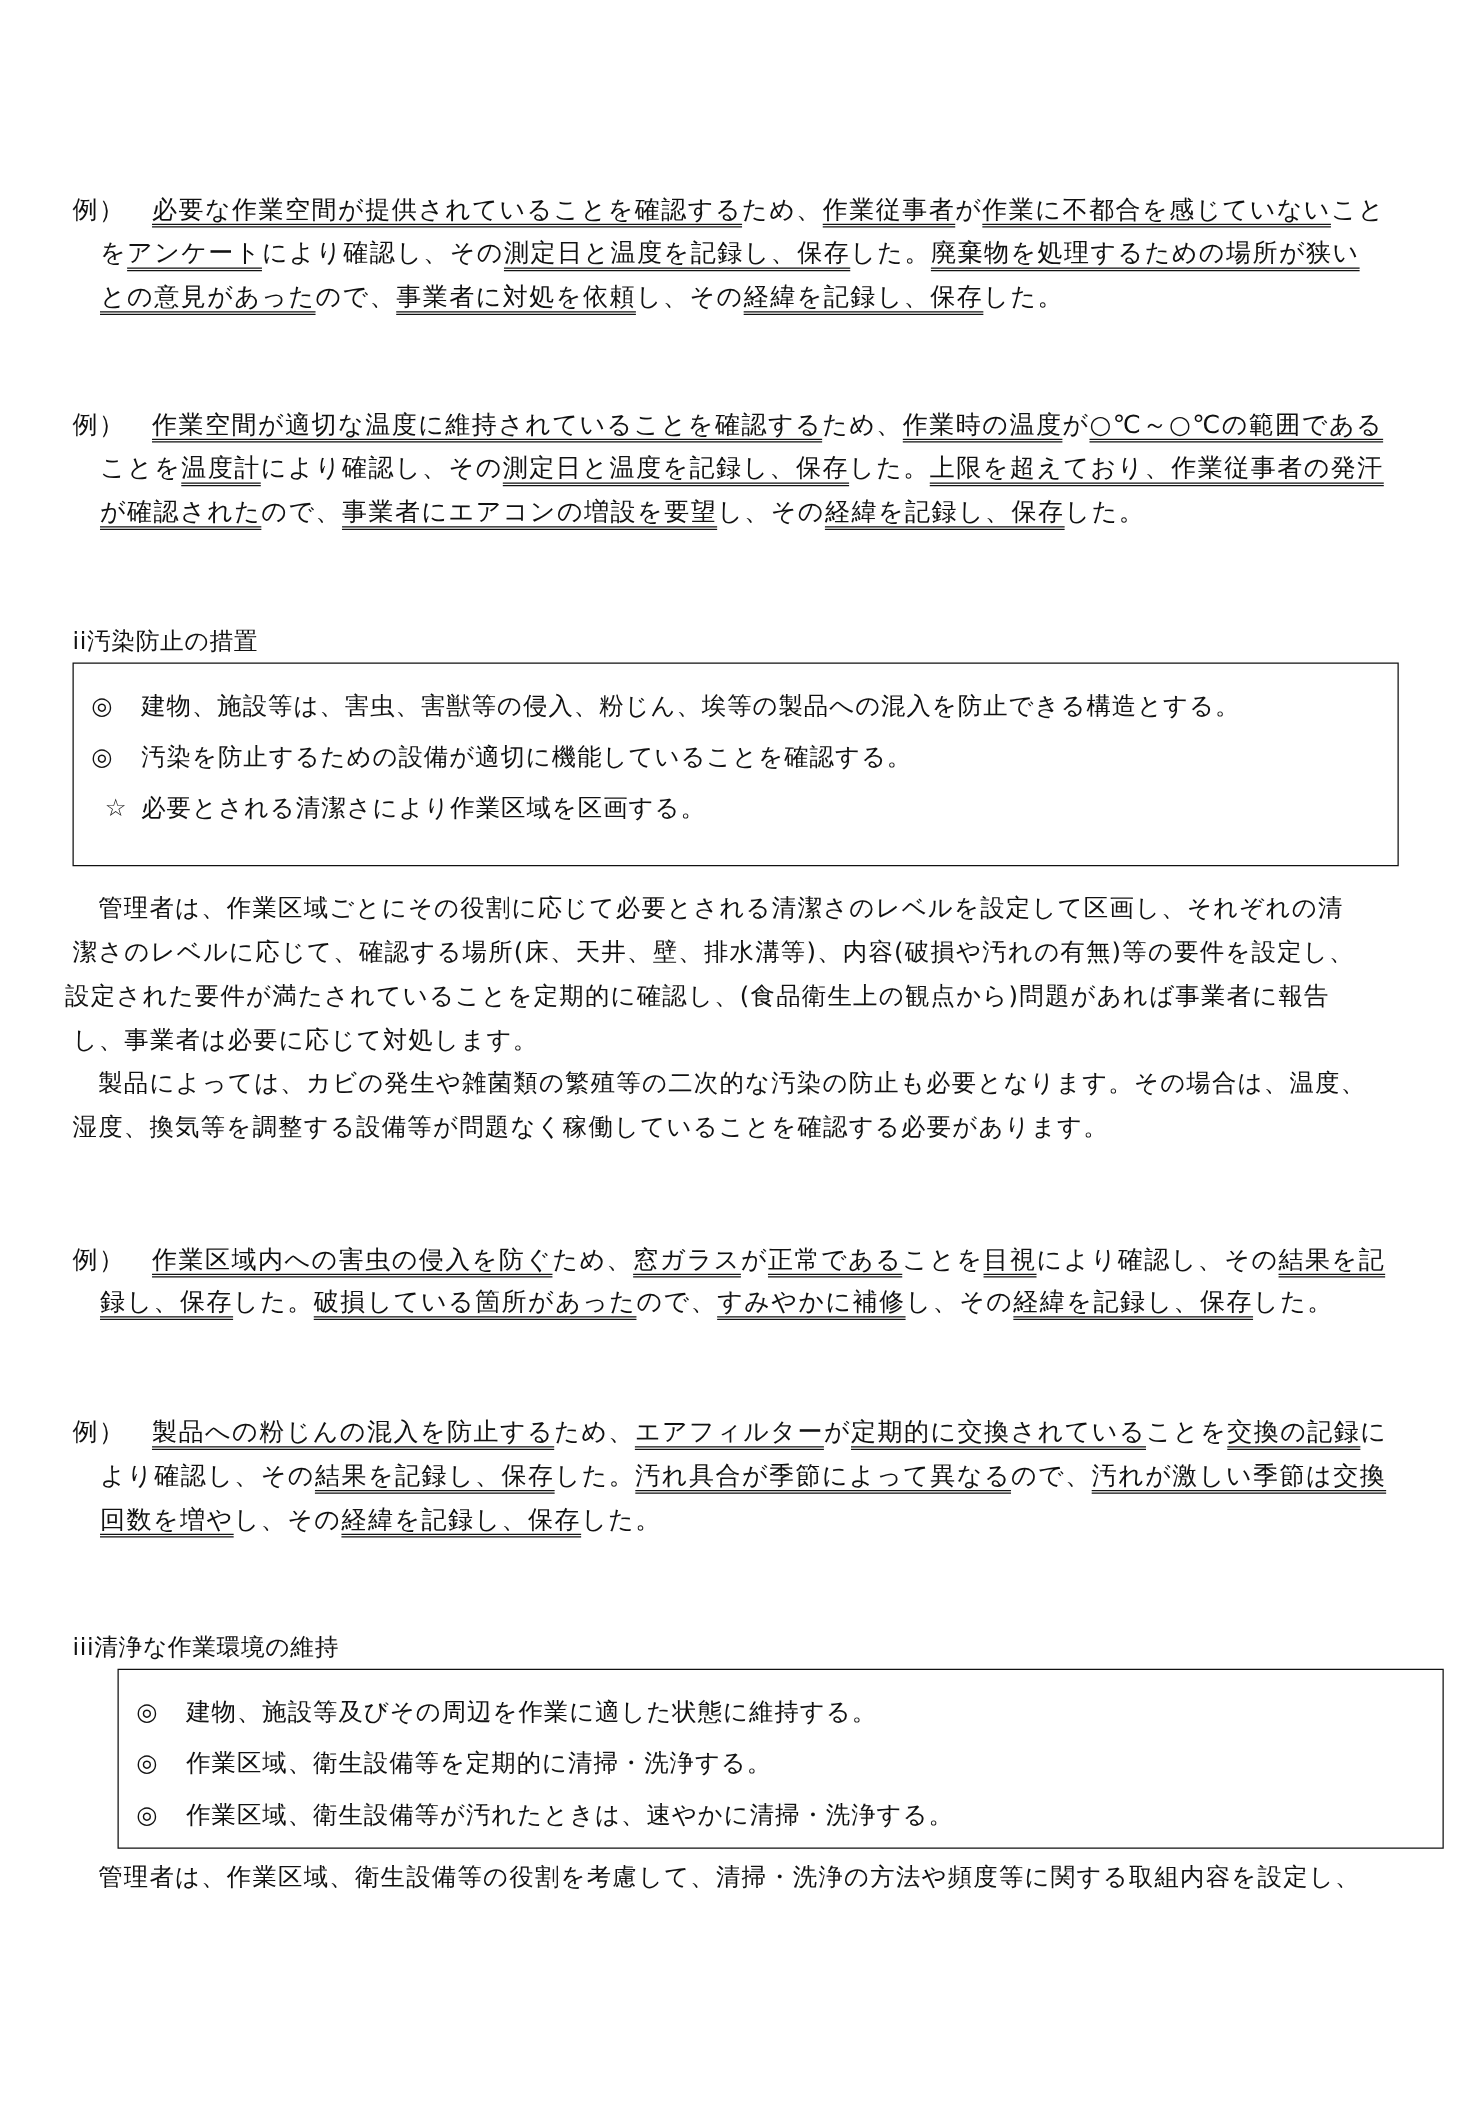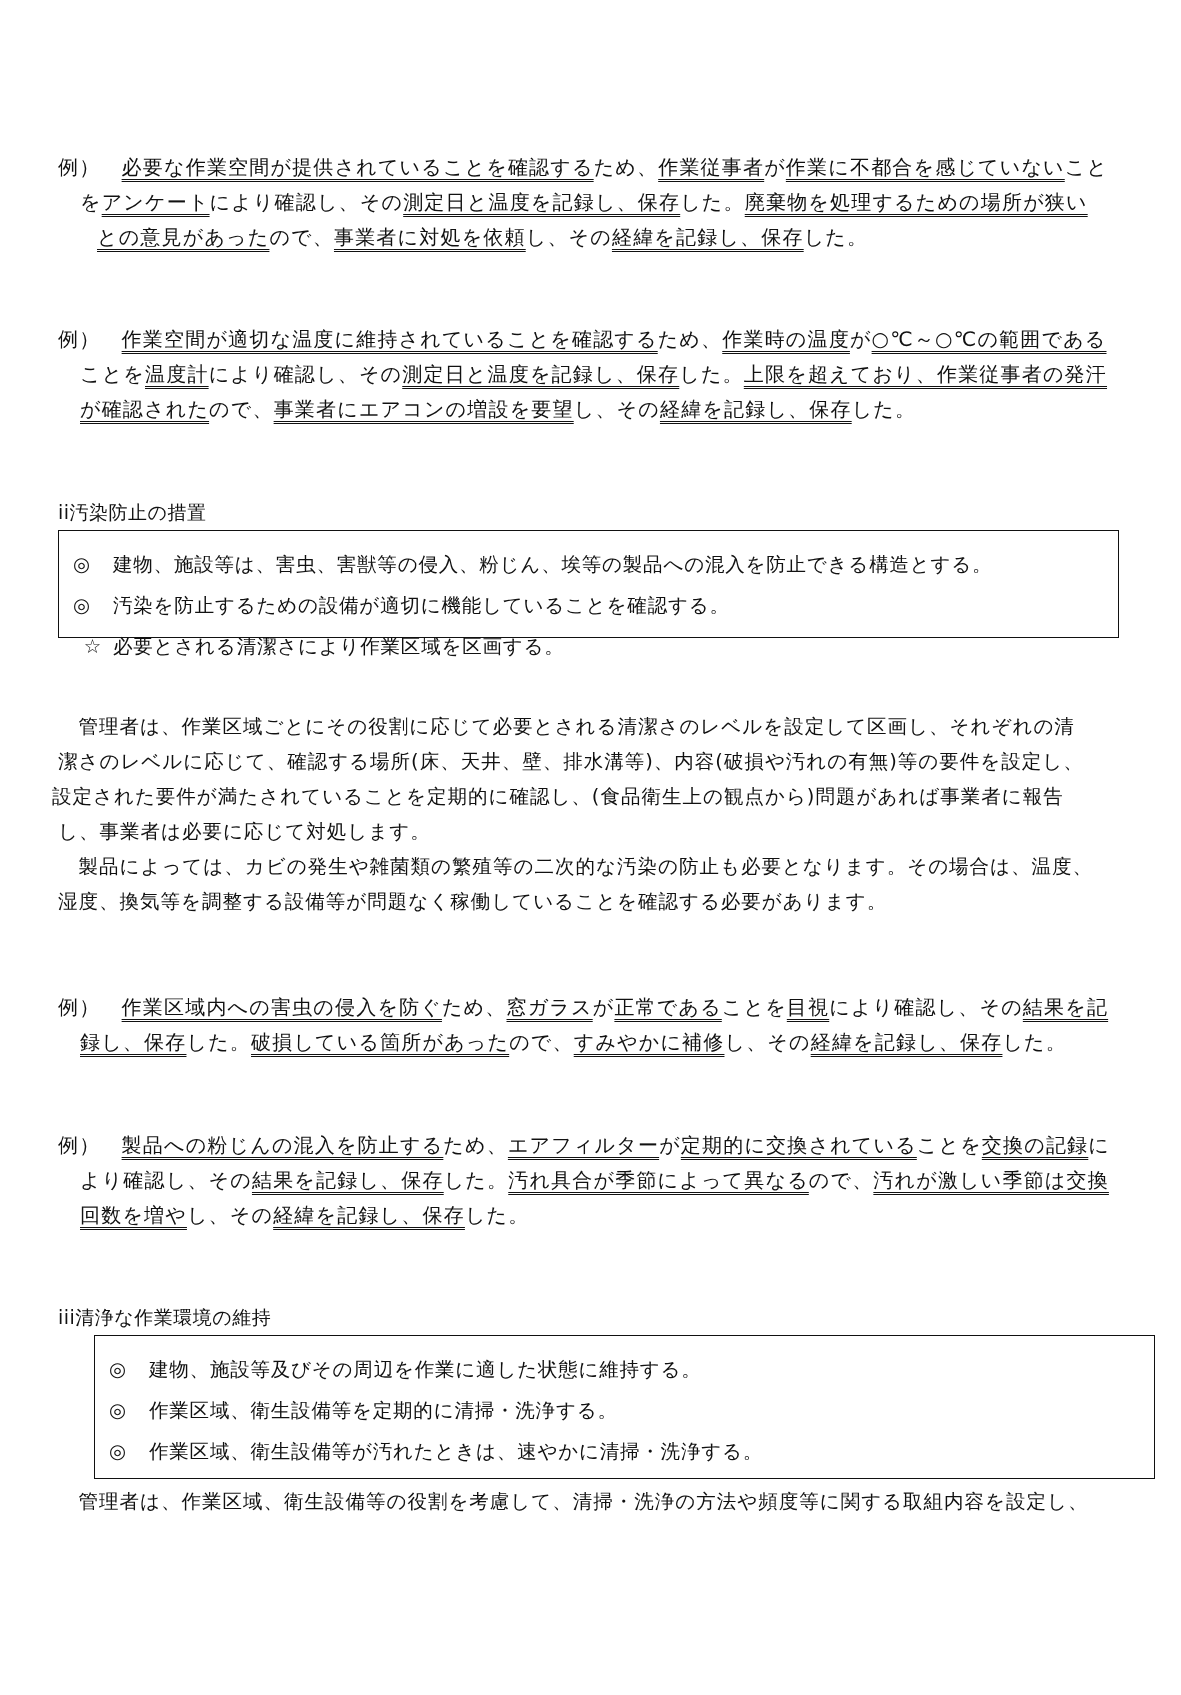--- a/index.html
+++ b/index.html
@@ -23,32 +23,32 @@
     .box-item { position: absolute; left: 14px; white-space: nowrap; font-size: 19.5px; letter-spacing: 0.8px; }
     .box-item .sym { display: inline-block; width: 40px; }
     .para-line { position: absolute; white-space: nowrap; font-size: 19.5px; letter-spacing: 1px; }
   </style>
 </head>
 <body>
 
 <div class="block" style="top: 150px;">
     <div class="line" style="top: 0px; left: 0px;"><span>例）　</span><span class="u">必要な作業空間が提供されていることを確認する</span><span>ため、</span><span class="u">作業従事者</span><span>が</span><span class="u">作業に不都合を感じていない</span><span>こと</span></div>
     <div class="line" style="top: 35px; left: 22px;"><span>を</span><span class="u">アンケート</span><span>により確認し、その</span><span class="u">測定日と温度を記録し、保存</span><span>した。</span><span class="u">廃棄物を処理するための場所が狭い</span></div>
-    <div class="line" style="top: 70px; left: 39px;"><span class="u">との意見があった</span><span>ので、</span><span class="u">事業者に対処を依頼</span><span>し、その</span><span class="u">経緯を記録し、保存</span><span>した。</span></div>
+    <div class="line" style="top: 70px; left: 22px;"><span class="u">との意見があった</span><span>ので、</span><span class="u">事業者に対処を依頼</span><span>し、その</span><span class="u">経緯を記録し、保存</span><span>した。</span></div>
   </div>
 
 <div class="block" style="top: 322px;">
     <div class="line" style="top: 0px; left: 0px;"><span>例）　</span><span class="u">作業空間が適切な温度に維持されていることを確認する</span><span>ため、</span><span class="u">作業時の温度</span><span>が</span><span class="u">○℃～○℃の範囲である</span></div>
     <div class="line" style="top: 35px; left: 22px;"><span>ことを</span><span class="u">温度計</span><span>により確認し、その</span><span class="u">測定日と温度を記録し、保存</span><span>した。</span><span class="u">上限を超えており、作業従事者の発汗</span></div>
     <div class="line" style="top: 70px; left: 22px;"><span class="u">が確認された</span><span>ので、</span><span class="u">事業者にエアコンの増設を要望</span><span>し、その</span><span class="u">経緯を記録し、保存</span><span>した。</span></div>
   </div>
 
 <div class="heading" style="top:500px;">ii汚染防止の措置</div>
 
-<div class="box" style="top:530px; height:108px;">
+<div class="box" style="top:530px; height:163px;">
   <div class="box-item" style="top:20px;">
     <span class="sym">◎</span><span>建物、施設等は、害虫、害獣等の侵入、粉じん、埃等の製品への混入を防止できる構造とする。</span>
   </div>
   <div class="box-item" style="top:61px;">
     <span class="sym">◎</span><span>汚染を防止するための設備が適切に機能していることを確認する。</span>
   </div>
   <div class="box-item" style="top:102px;text-align:center;">
     <span class="sym">☆</span><span>必要とされる清潔さにより作業区域を区画する。</span>
   </div>
 </div>

